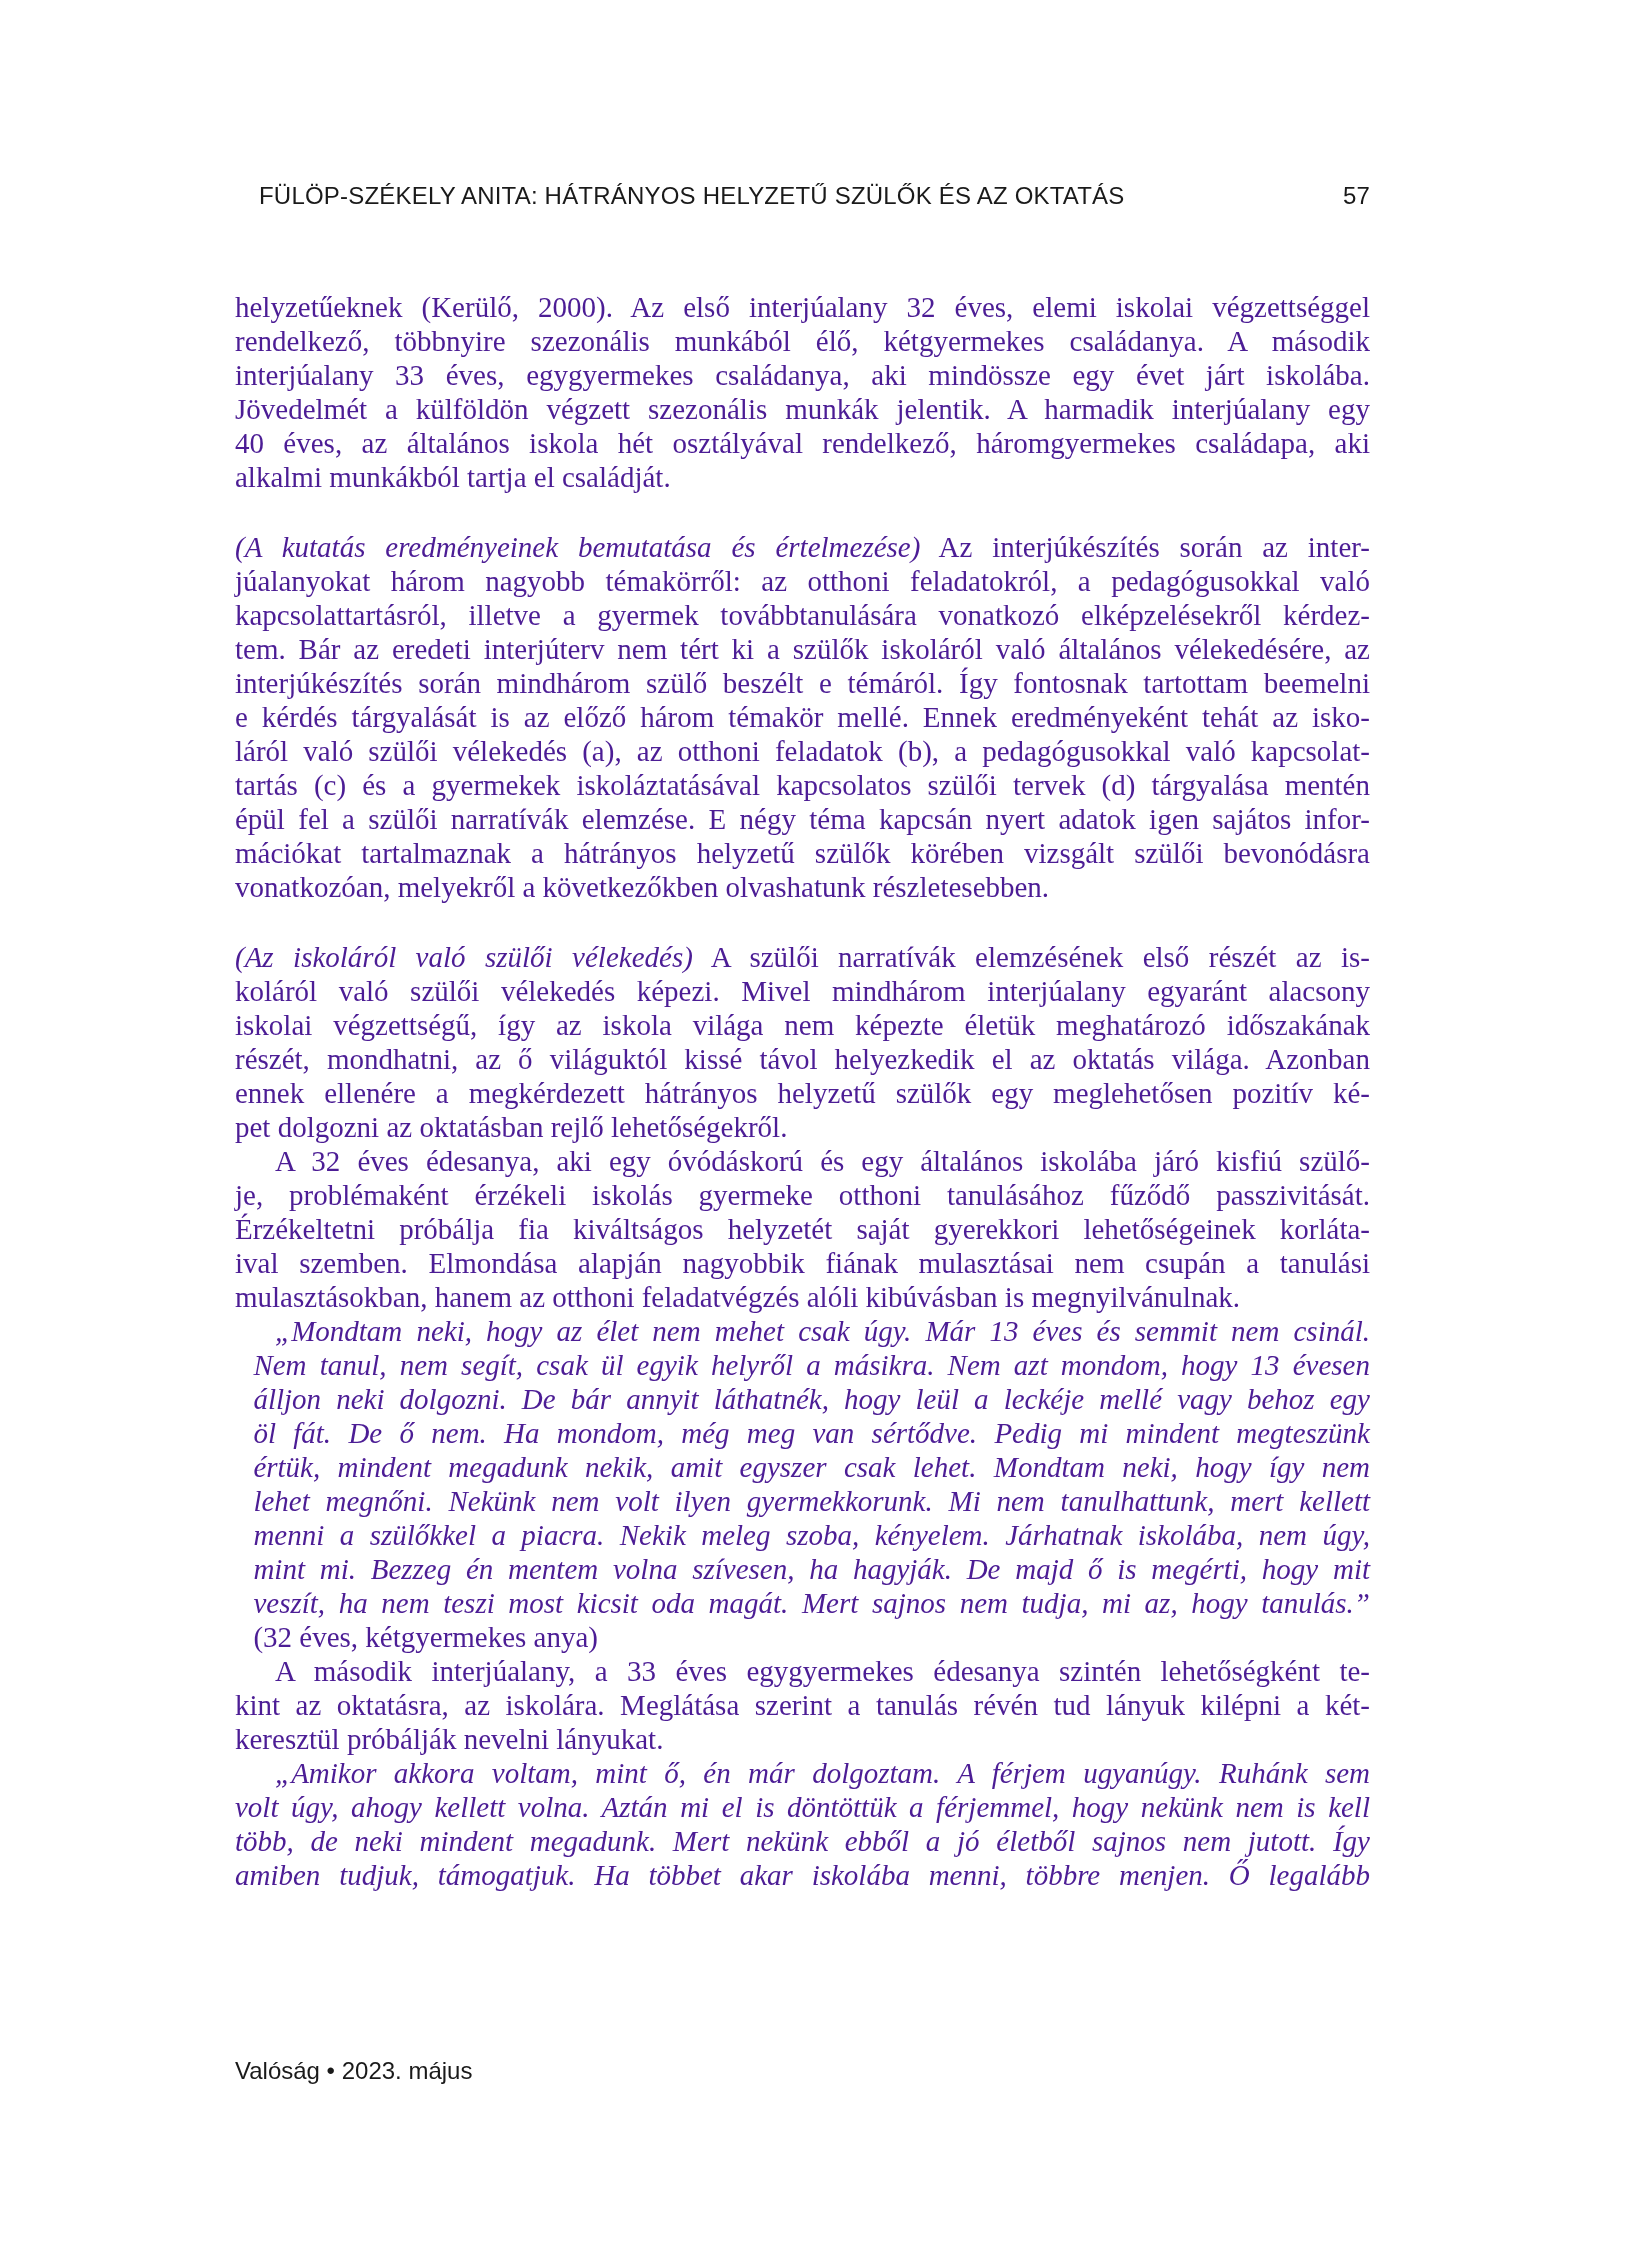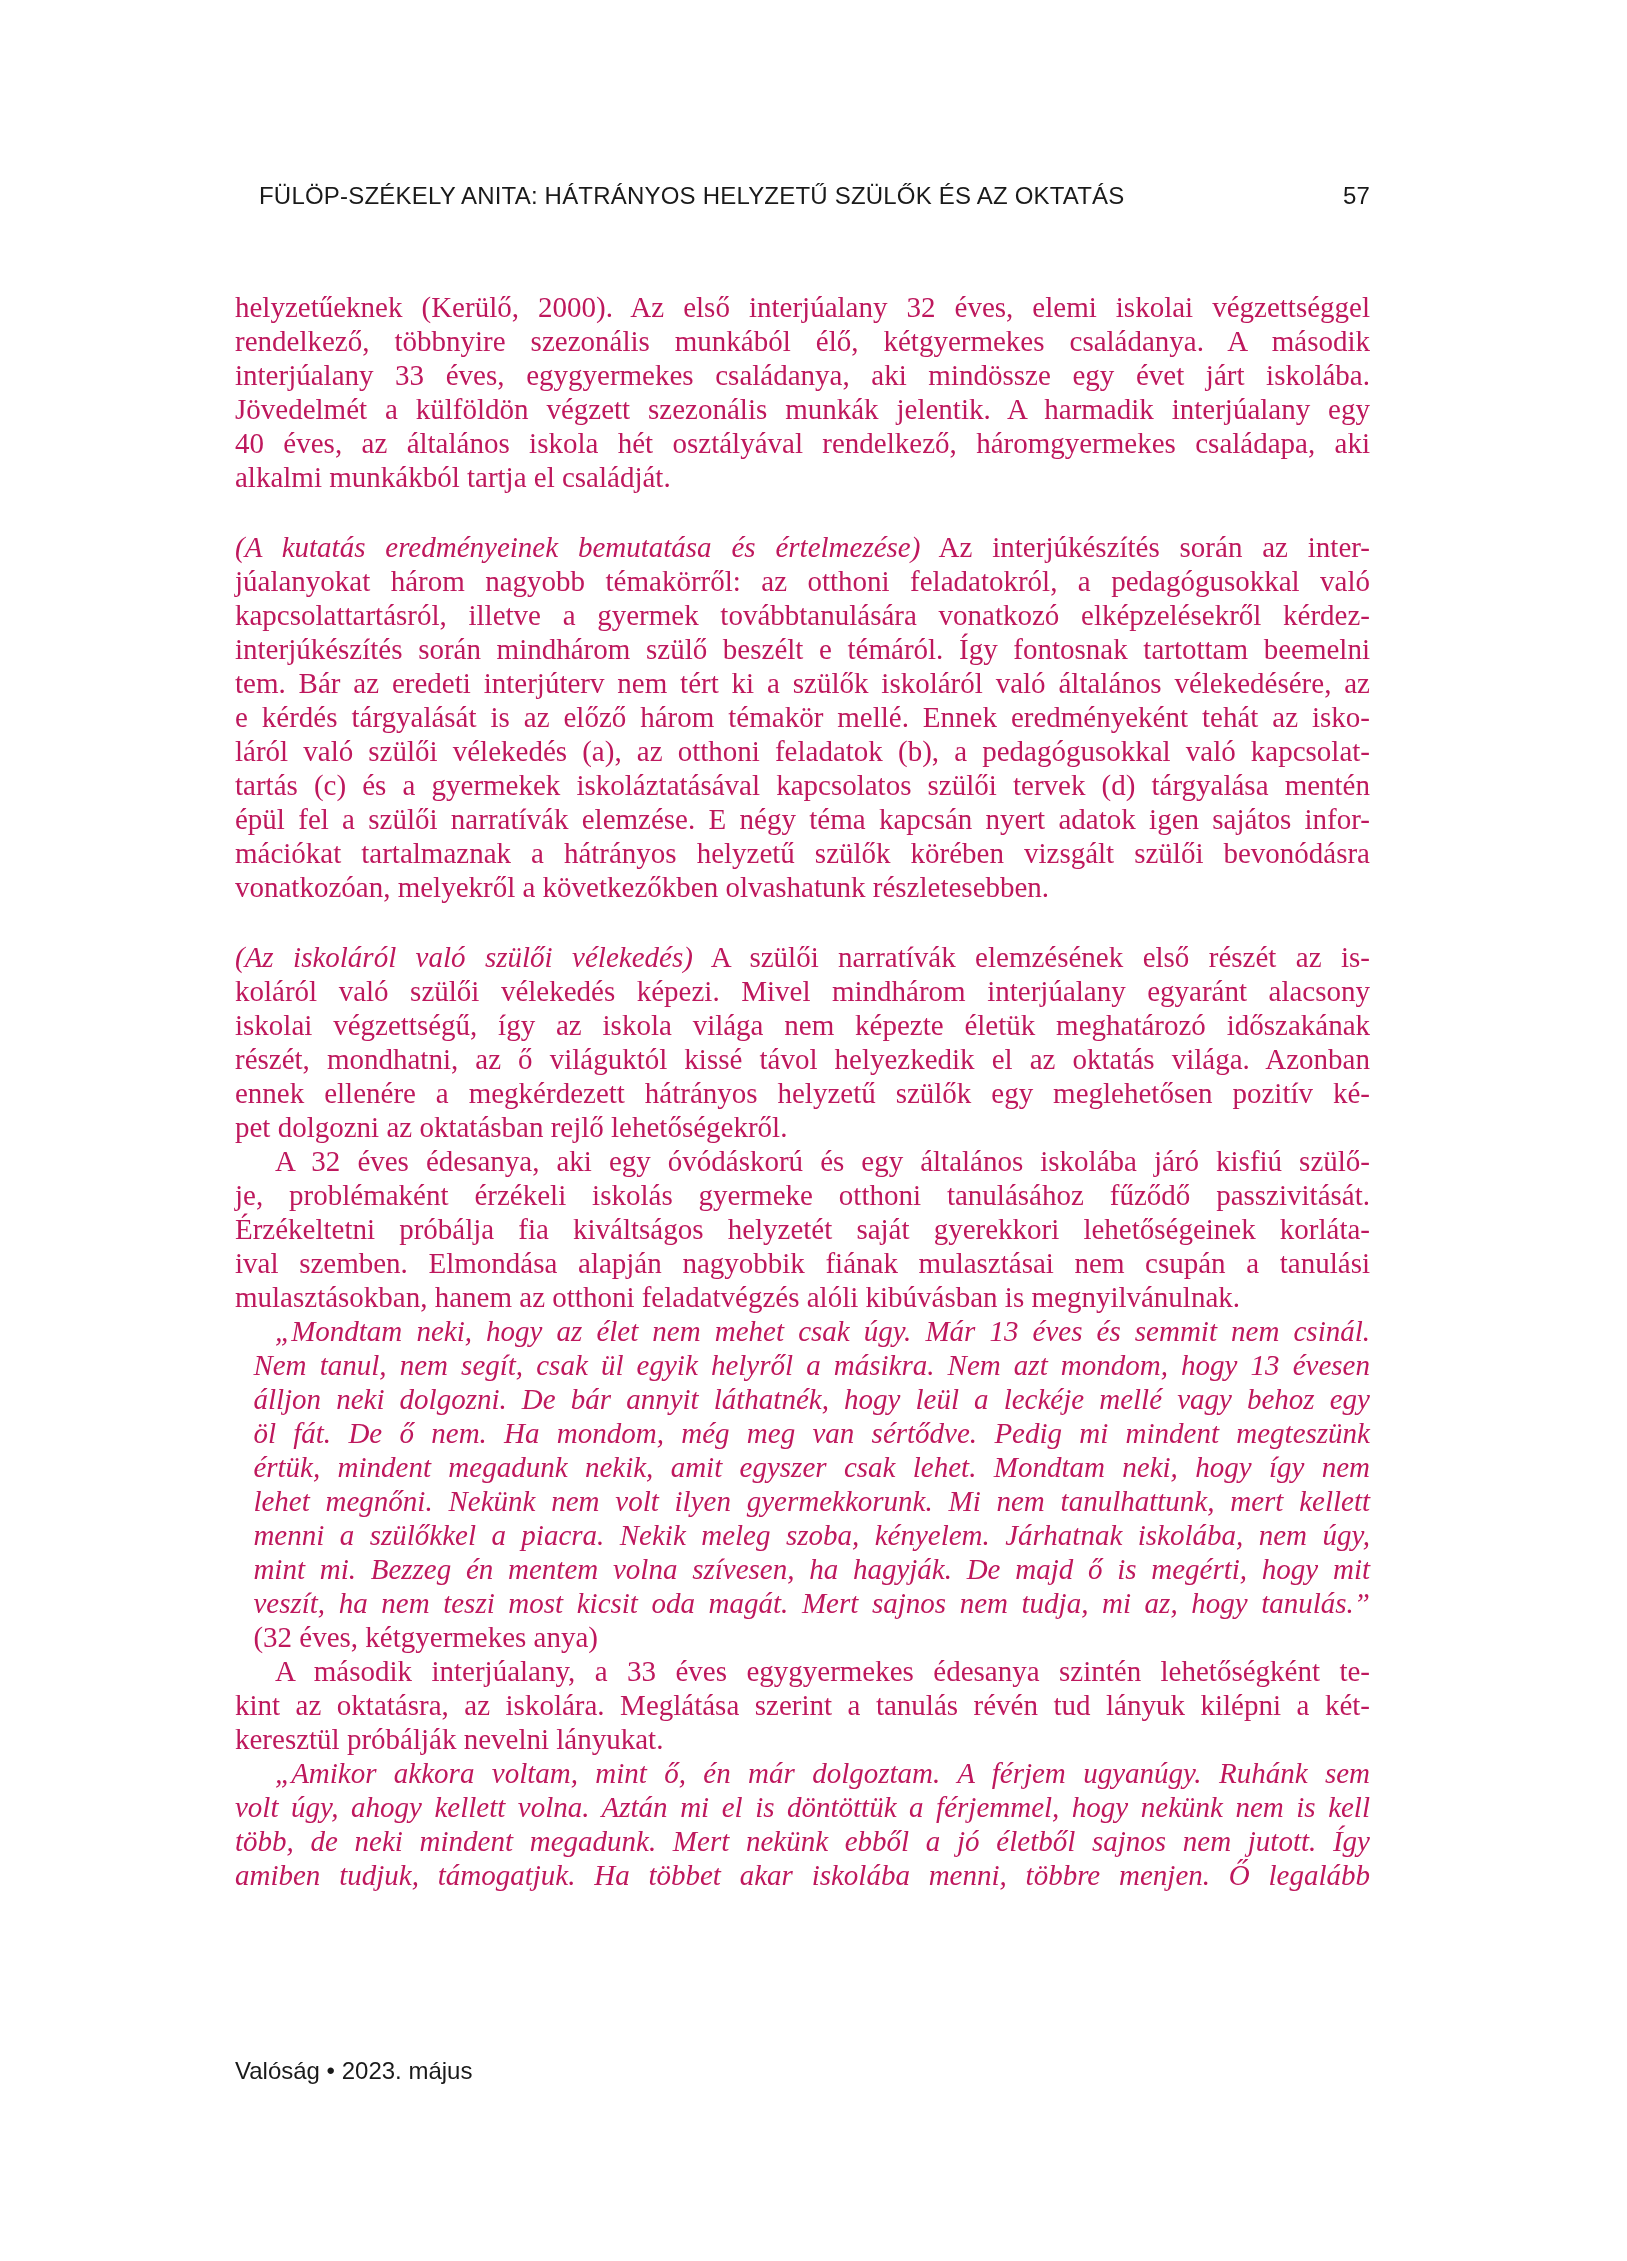--- a/index.html
+++ b/index.html
@@ -2,21 +2,21 @@
 <html style="font-size:12.3px"><head>
 <meta charset="utf-8">
 <style>
   html, body { margin:0; padding:0; background:#ffffff; }
   body { width:1628px; height:2261px; position:relative; overflow:hidden; color:#1a1a1a; }
   .header { position:absolute; left:235px; top:182px; width:1135px; height:38px;
     font-family:"Liberation Sans", sans-serif; font-size:24px; letter-spacing:0.2px; }
   .header .title { position:absolute; left:0; top:0; white-space:nowrap;margin-left:24px; }
   .header .pagenum { position:absolute; right:0; top:0; }
   .body { position:absolute; left:235px; top:290px; width:1135px;
-    font-family:"Liberation Serif", serif; font-size:29px; line-height:34px; color:#be185d; }
+    font-family:"Liberation Serif", serif; font-size:29px; line-height:34px; color:#4c1d95; }
   .line { display:block; white-space:nowrap; text-align:justify; text-align-last:justify; height:34px; overflow:visible; }
   .line.last { text-align-last:left; }
   .indent { padding-left:40px; }
   .qindent { padding-left:18.4px; }
   .q { font-style:italic; }
   .gap { height:36px; }
   em { font-style:italic; }
   .footer { position:absolute; left:235px; top:2057px; font-family:"Liberation Sans", sans-serif; font-size:24px;text-align:right; }
 </style>
 </head>
@@ -37,22 +37,22 @@
     <span class="line">40 éves, az általános iskola hét osztályával rendelkező, háromgyermekes családapa, aki</span>
     <span class="line last">alkalmi munkákból tartja el családját.</span>
   </div>
 
   <div class="gap"></div>
 
   <div>
     <span class="line"><em>(A kutatás eredményeinek bemutatása és értelmezése)</em><span> Az interjúkészítés során az inter-</span></span>
     <span class="line">júalanyokat három nagyobb témakörről: az otthoni feladatokról, a pedagógusokkal való</span>
     <span class="line">kapcsolattartásról, illetve a gyermek továbbtanulására vonatkozó elképzelésekről kérdez-</span>
+    <span class="line">tem. Bár az eredeti interjúterv nem tért ki a szülők iskoláról való általános vélekedésére, az</span>
     <span class="line">interjúkészítés során mindhárom szülő beszélt e témáról. Így fontosnak tartottam beemelni</span>
-    <span class="line">tem. Bár az eredeti interjúterv nem tért ki a szülők iskoláról való általános vélekedésére, az</span>
     <span class="line">e kérdés tárgyalását is az előző három témakör mellé. Ennek eredményeként tehát az isko-</span>
     <span class="line">láról való szülői vélekedés (a), az otthoni feladatok (b), a pedagógusokkal való kapcsolat-</span>
     <span class="line">tartás (c) és a gyermekek iskoláztatásával kapcsolatos szülői tervek (d) tárgyalása mentén</span>
     <span class="line">épül fel a szülői narratívák elemzése. E négy téma kapcsán nyert adatok igen sajátos infor-</span>
     <span class="line">mációkat tartalmaznak a hátrányos helyzetű szülők körében vizsgált szülői bevonódásra</span>
     <span class="line last">vonatkozóan, melyekről a következőkben olvashatunk részletesebben.</span>
   </div>
 
   <div class="gap"></div>
 

